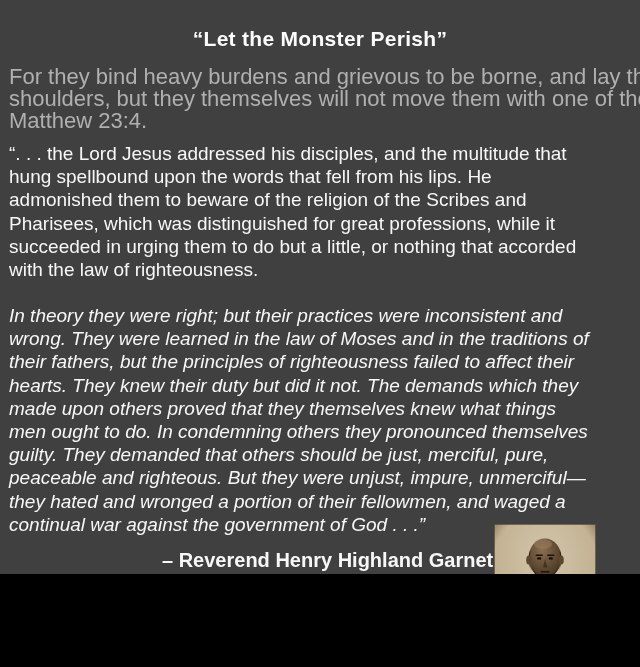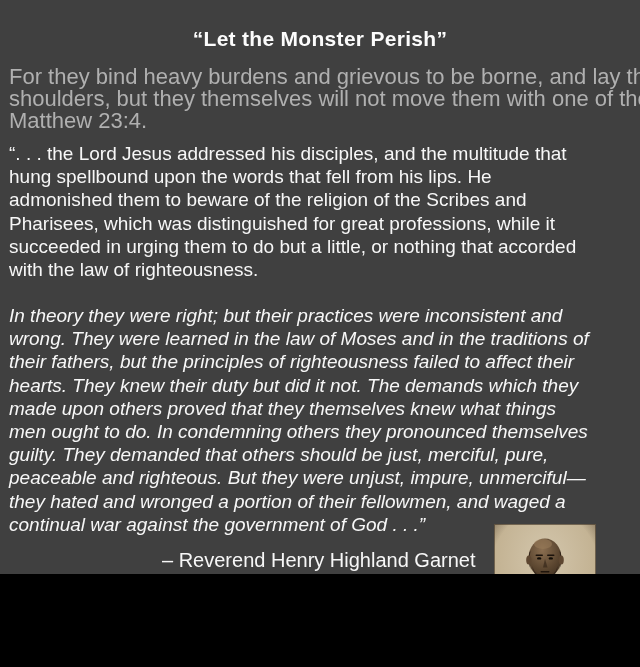--- a/index.html
+++ b/index.html
@@ -41,20 +41,21 @@
   }
   .p1 { top: 142px; }
   .p2 { top: 304px; font-style: italic; }
   .attribution {
     position: absolute;
     top: 549px; left: 162px;
     margin: 0;
     font-size: 20px;
     color: #f7f7f7;
     white-space: pre;
+    font-weight: bold;
   }
   .portrait {
     position: absolute;
     left: 494px; top: 524px;
     width: 102px; height: 134px;
   }
   .portrait svg { display: block; }
 </style>
 </head>
 <body>

